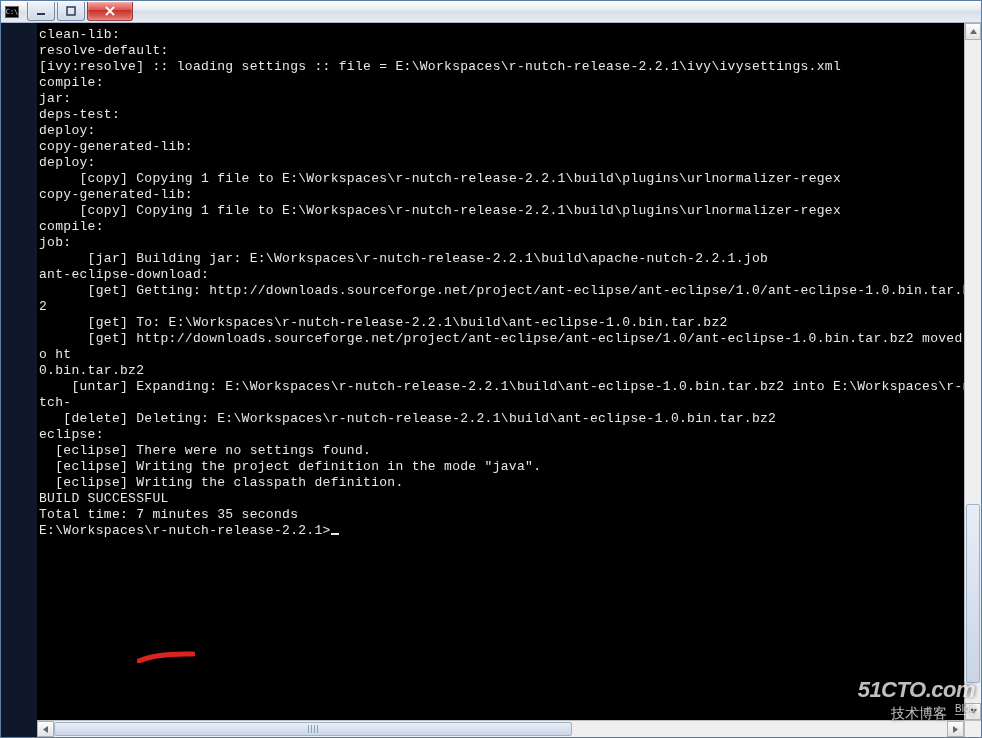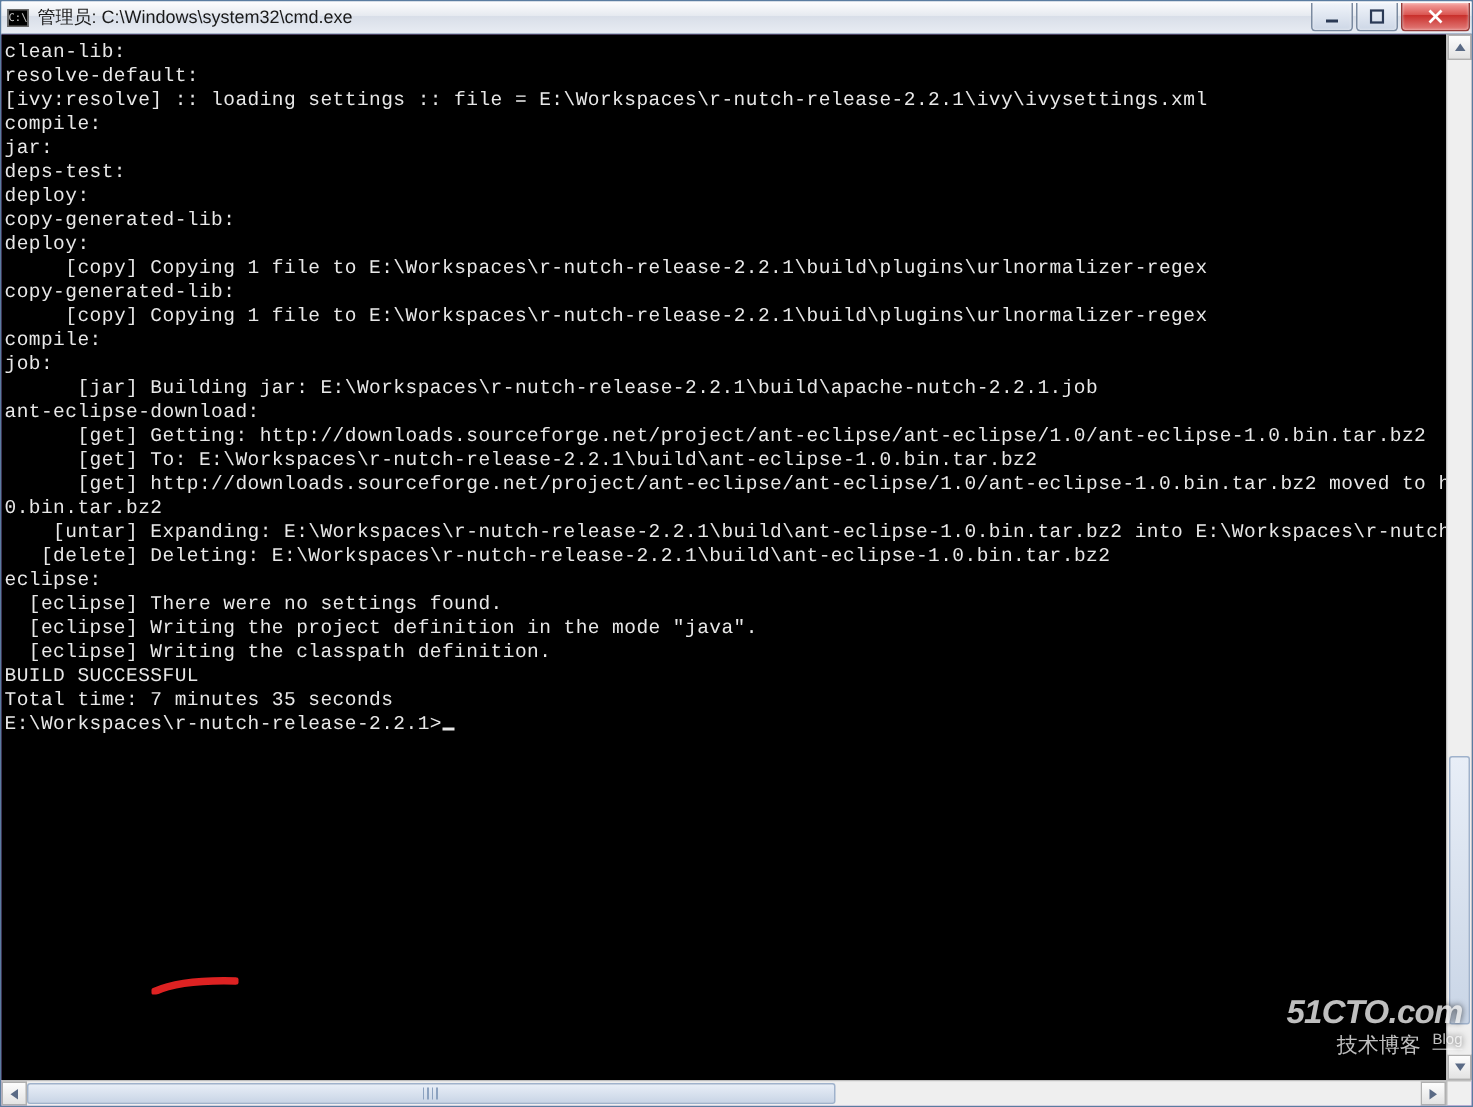--- a/index.html
+++ b/index.html
@@ -63,22 +63,23 @@
     width: 46px;
     background: linear-gradient(#f5a3a0, #d9534f 45%, #c9302c 46%, #e27c79);
     border-color: #963b39;
   }
   .win-btn svg { display:block; }
 
   .console-wrap {
     flex: 1 1 auto;
     display: flex;
     flex-direction: column;
-    background: #4c1d95;
+    background: #0f172a;
     position: relative;
+    padding-left: 36px;
   }
   .console {
     flex: 1 1 auto;
     background: #000;
     color: #e8e8e8;
     font-family: "Consolas", "Courier New", monospace;
     font-size: 13px;
     line-height: 16px;
     letter-spacing: 0.3px;
     white-space: pre;
@@ -170,38 +171,37 @@
     right: 0; bottom: 0;
     width: 17px; height: 17px;
     background: #f0f0f0;
     border-left:1px solid #bdbdbd;
     border-top:1px solid #bdbdbd;
   }
 
   .watermark {
     position: absolute;
     right: 6px;
-    bottom: 30px;
+    bottom: 14px;
     color: rgba(255,255,255,0.75);
     font-family: Arial, sans-serif;
     text-align: right;
     pointer-events: none;
     text-shadow: 0 0 4px rgba(0,0,0,0.7);
   }
   .watermark .wm1 { font-size: 22px; font-weight: bold; font-style: italic; letter-spacing: -0.5px; }
   .watermark .wm2 { font-size: 14px; font-weight: normal; }
   .watermark .wm2 .blog { font-size: 10px; vertical-align: super; border-bottom:1px solid rgba(255,255,255,0.6); margin-left:4px;}
 </style>
 </head>
 <body>
 
 <div class="window">
   <div class="titlebar">
     <span class="cmd-icon">C:\</span>
-    <span class="title-text">管理员: C:\Windows\system32\cmd.exe</span>
     <div class="win-buttons">
       <div class="win-btn min">
         <svg width="10" height="10" viewBox="0 0 10 10">
             <rect x="1" y="7" width="8" height="2" fill="#2b3a55"></rect>
           </svg>
       </div>
       <div class="win-btn max">
         <svg width="10" height="10" viewBox="0 0 10 10">
             <rect x="1" y="1" width="8" height="8" fill="none" stroke="#2b3a55" stroke-width="1.5"></rect>
           </svg>

